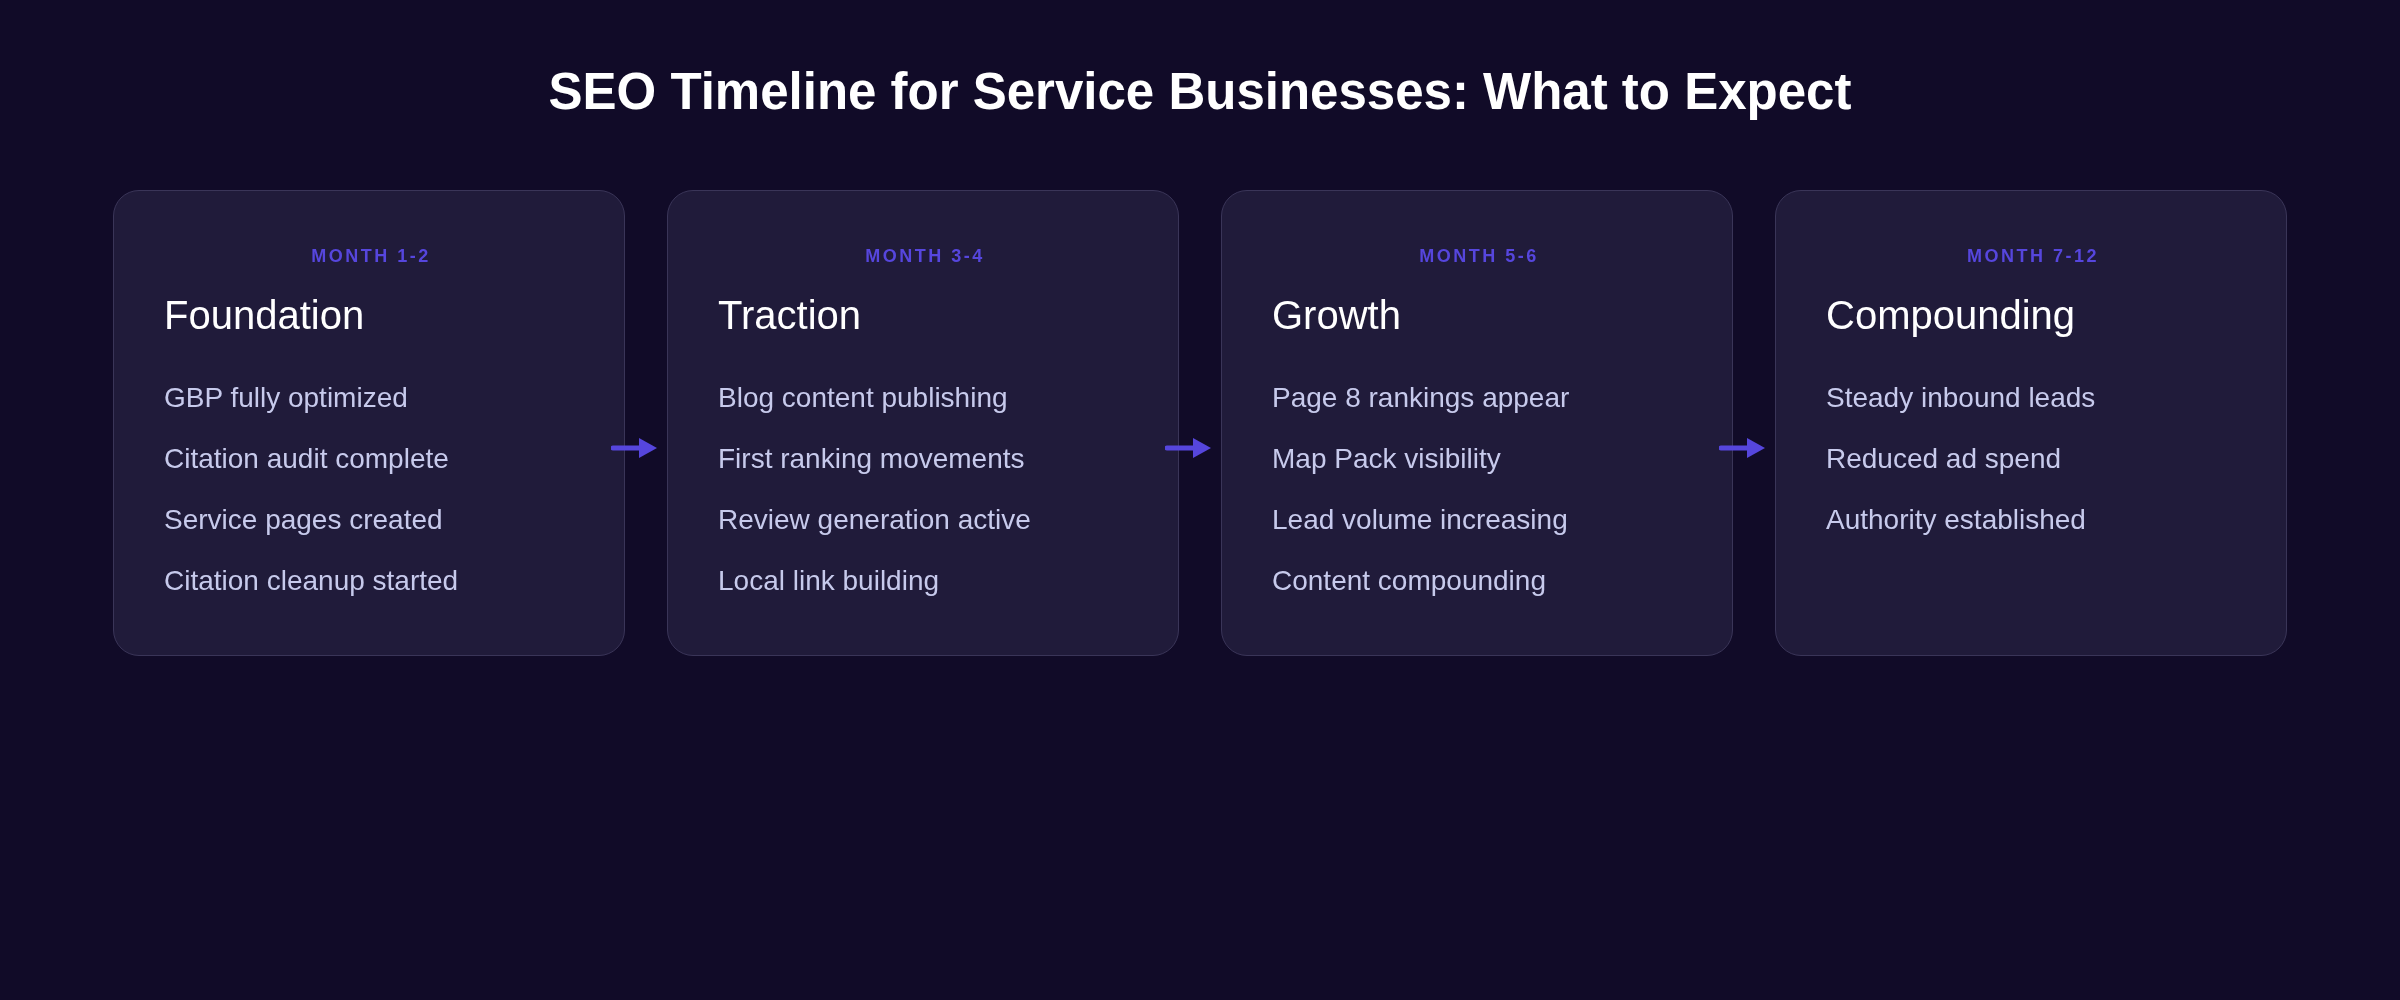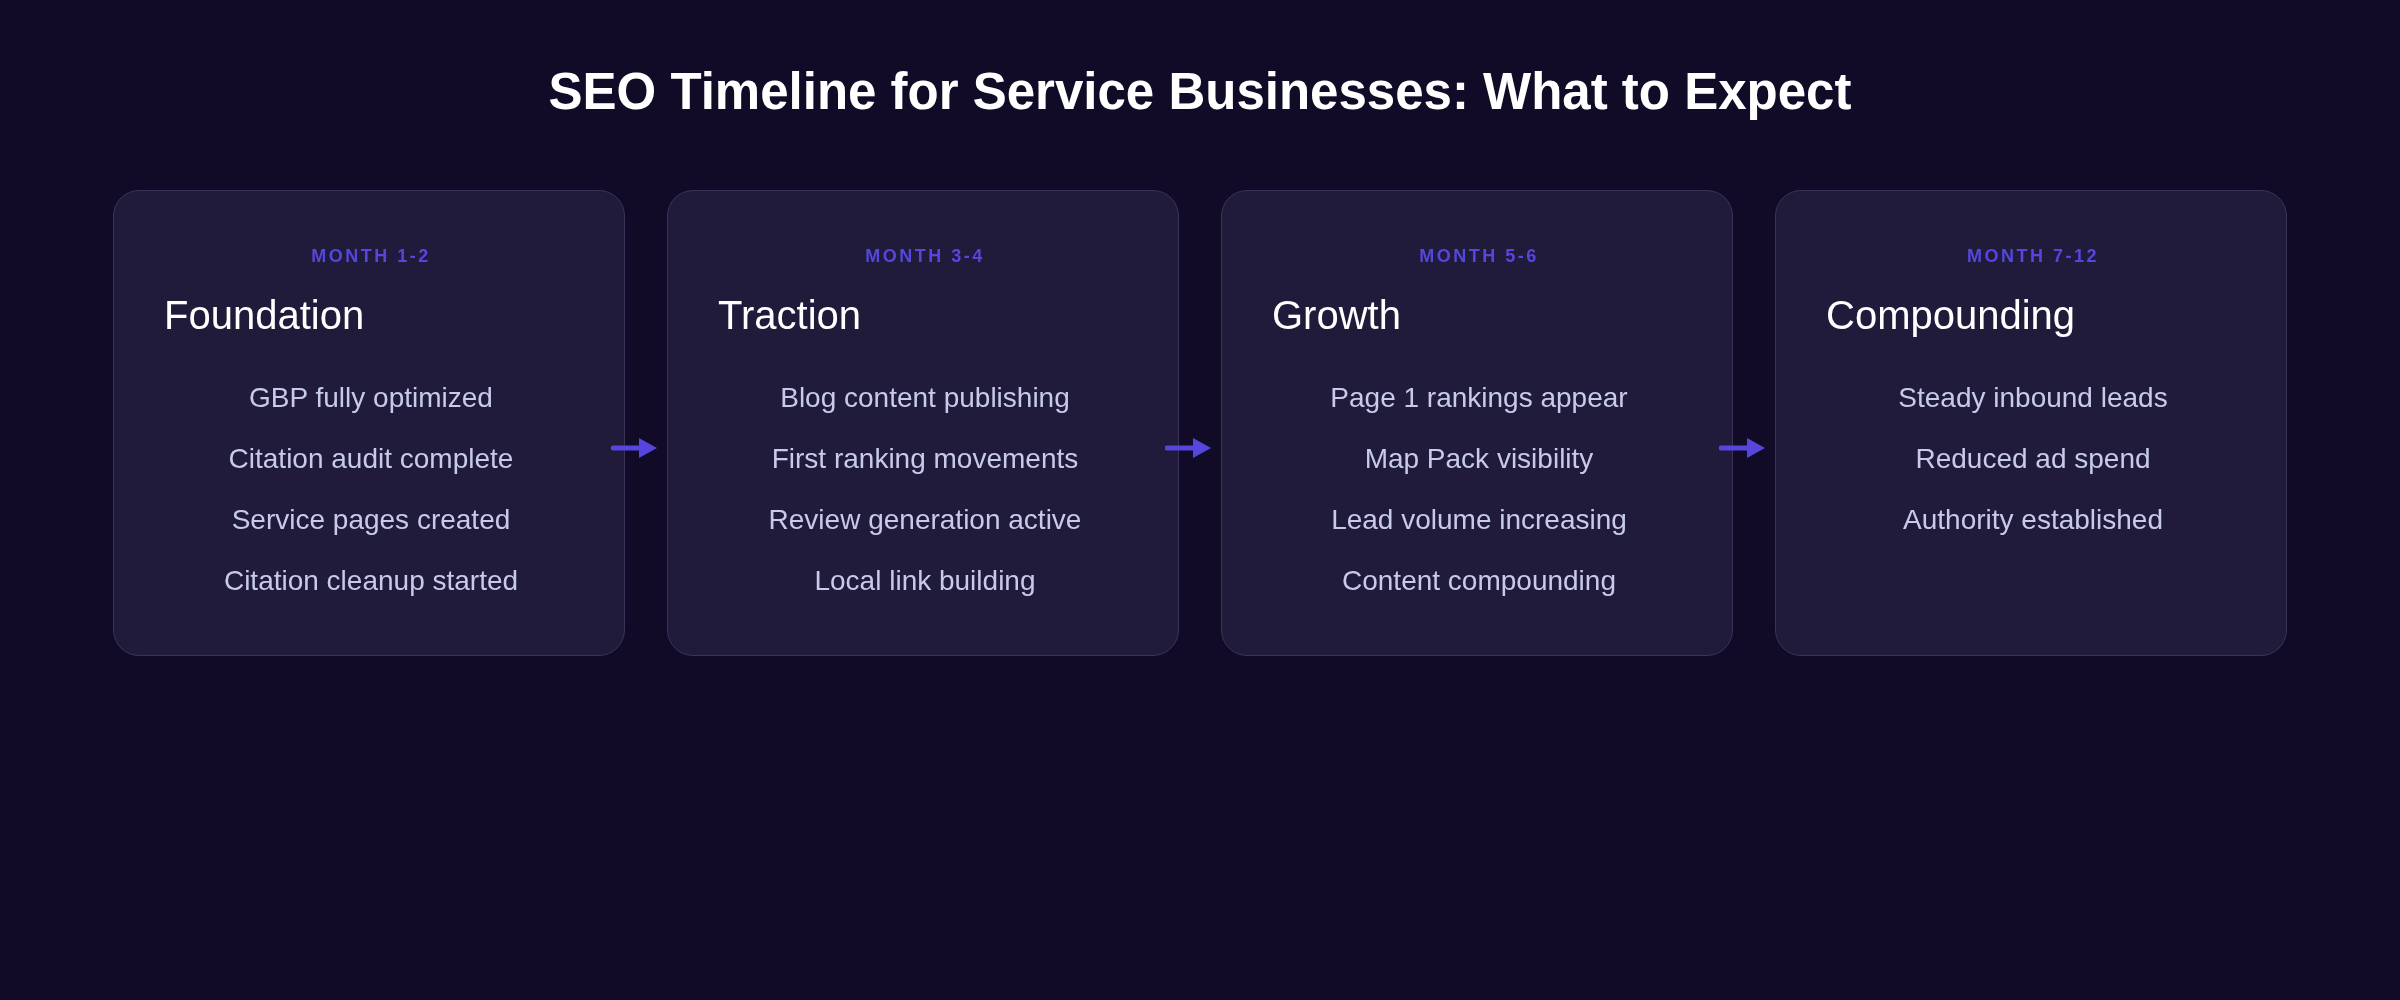--- a/index.html
+++ b/index.html
@@ -47,21 +47,21 @@
     line-height:30px;
     text-align:center;
   }
   .phase{
     margin:4px 0 40px;
     color:var(--heading);
     font-size:40px;font-weight:400;
     line-height:48px;
   }
   .milestones{
-    list-style:none;margin:0;padding:0;text-align:center;
+    list-style:none;margin:0;padding:0;
   }
   .milestones li{
     color:var(--item-text);
     font-size:28px;line-height:38px;
     margin-bottom:23px;
     font-weight:400;
   }
   .arrow{
     position:absolute;
     top:246px;
@@ -99,21 +99,21 @@
       <li>First ranking movements</li>
       <li>Review generation active</li>
       <li>Local link building</li>
     </ul>
   </article>
 
   <article class="card">
     <h3 class="period">MONTH 5-6</h3>
     <h2 class="phase">Growth</h2>
     <ul class="milestones">
-      <li>Page 1 rankings appear</li>
+      <li>Page 8 rankings appear</li>
       <li>Map Pack visibility</li>
       <li>Lead volume increasing</li>
       <li>Content compounding</li>
     </ul>
   </article>
 
   <article class="card">
     <h3 class="period">MONTH 7-12</h3>
     <h2 class="phase">Compounding</h2>
     <ul class="milestones">

